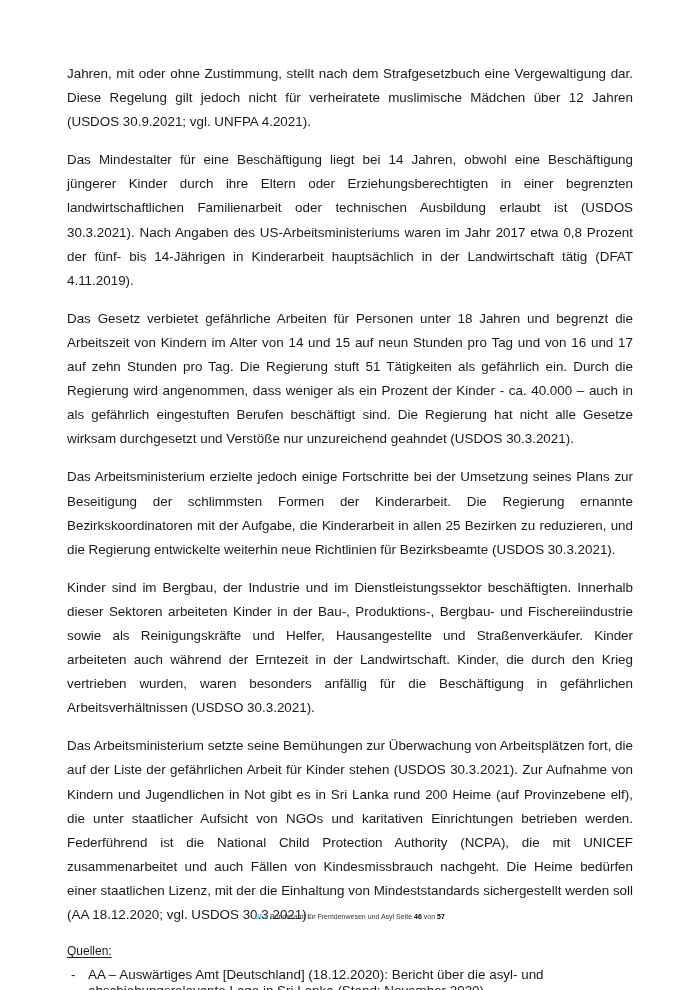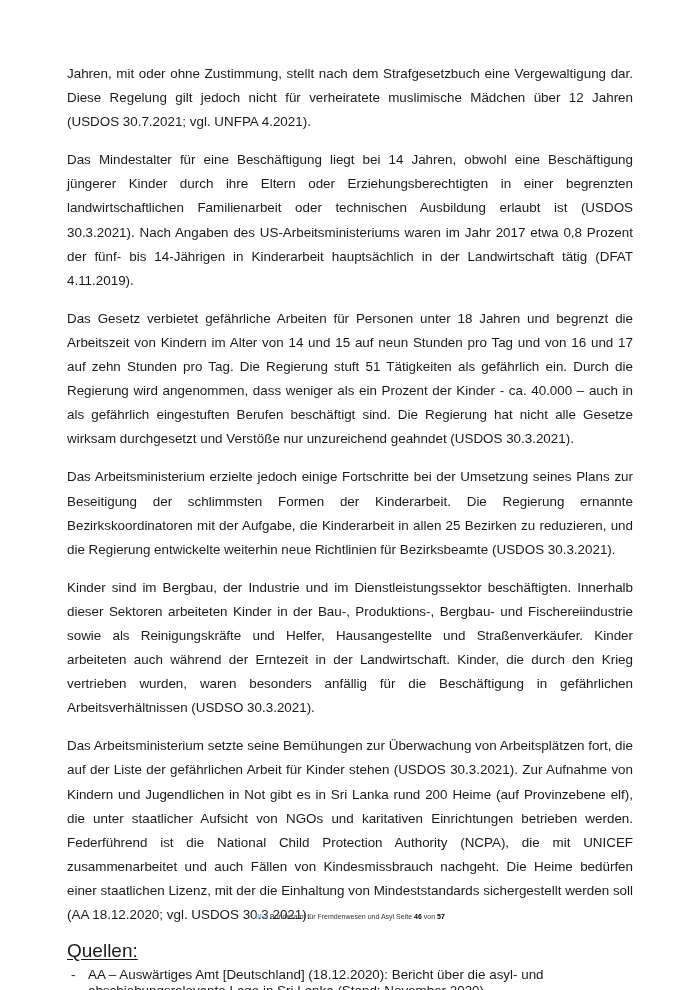--- a/index.html
+++ b/index.html
@@ -23,21 +23,21 @@
     }
     .para {
       margin: 0 0 14px 0;
       font-size: 13.4px;
       line-height: 24.1px;
       text-align: justify;
       text-align-last: left;
     }
     .sources-heading {
       margin: 2px 0 6px 0;
-      font-size: 19px;
+      font-size: 12px;
       line-height: 20px;
       text-decoration: underline;
       text-underline-offset: 2px;
     }
     .source-list {
       list-style: none;
       margin: 0;
       padding: 0;
     }
     .source-item {
@@ -66,21 +66,21 @@
     }
     .footer .num {
       font-weight: bold;
       color: #000000;
     }
   </style>
 </head>
 <body>
 
 <div class="page">
-  <p class="para">Jahren, mit oder ohne Zustimmung, stellt nach dem Strafgesetzbuch eine Vergewaltigung dar. Diese Regelung gilt jedoch nicht für verheiratete muslimische Mädchen über 12 Jahren (USDOS 30.7.2021; vgl. UNFPA 4.2021).</p>
+  <p class="para">Jahren, mit oder ohne Zustimmung, stellt nach dem Strafgesetzbuch eine Vergewaltigung dar. Diese Regelung gilt jedoch nicht für verheiratete muslimische Mädchen über 12 Jahren (USDOS 30.9.2021; vgl. UNFPA 4.2021).</p>
   <p class="para">Das Mindestalter für eine Beschäftigung liegt bei 14 Jahren, obwohl eine Beschäftigung jüngerer Kinder durch ihre Eltern oder Erziehungsberechtigten in einer begrenzten landwirtschaftlichen Familienarbeit oder technischen Ausbildung erlaubt ist (USDOS 30.3.2021). Nach Angaben des US-Arbeitsministeriums waren im Jahr 2017 etwa 0,8 Prozent der fünf- bis 14-Jährigen in Kinderarbeit hauptsächlich in der Landwirtschaft tätig (DFAT 4.11.2019).</p>
   <p class="para">Das Gesetz verbietet gefährliche Arbeiten für Personen unter 18 Jahren und begrenzt die Arbeitszeit von Kindern im Alter von 14 und 15 auf neun Stunden pro Tag und von 16 und 17 auf zehn Stunden pro Tag. Die Regierung stuft 51 Tätigkeiten als gefährlich ein. Durch die Regierung wird angenommen, dass weniger als ein Prozent der Kinder - ca. 40.000 – auch in als gefährlich eingestuften Berufen beschäftigt sind. Die Regierung hat nicht alle Gesetze wirksam durchgesetzt und Verstöße nur unzureichend geahndet (USDOS 30.3.2021).</p>
   <p class="para">Das Arbeitsministerium erzielte jedoch einige Fortschritte bei der Umsetzung seines Plans zur Beseitigung der schlimmsten Formen der Kinderarbeit. Die Regierung ernannte Bezirkskoordinatoren mit der Aufgabe, die Kinderarbeit in allen 25 Bezirken zu reduzieren, und die Regierung entwickelte weiterhin neue Richtlinien für Bezirksbeamte (USDOS 30.3.2021).</p>
   <p class="para">Kinder sind im Bergbau, der Industrie und im Dienstleistungssektor beschäftigten. Innerhalb dieser Sektoren arbeiteten Kinder in der Bau-, Produktions-, Bergbau- und Fischereiindustrie sowie als Reinigungskräfte und Helfer, Hausangestellte und Straßenverkäufer. Kinder arbeiteten auch während der Erntezeit in der Landwirtschaft. Kinder, die durch den Krieg vertrieben wurden, waren besonders anfällig für die Beschäftigung in gefährlichen Arbeitsverhältnissen (USDSO 30.3.2021).</p>
   <p class="para">Das Arbeitsministerium setzte seine Bemühungen zur Überwachung von Arbeitsplätzen fort, die auf der Liste der gefährlichen Arbeit für Kinder stehen (USDOS 30.3.2021). Zur Aufnahme von Kindern und Jugendlichen in Not gibt es in Sri Lanka rund 200 Heime (auf Provinzebene elf), die unter staatlicher Aufsicht von NGOs und karitativen Einrichtungen betrieben werden. Federführend ist die National Child Protection Authority (NCPA), die mit UNICEF zusammenarbeitet und auch Fällen von Kindesmissbrauch nachgeht. Die Heime bedürfen einer staatlichen Lizenz, mit der die Einhaltung von Mindeststandards sichergestellt werden soll (AA 18.12.2020; vgl. USDOS 30.3.2021).</p>
 
   <div class="sources">
     <div class="sources-heading">Quellen:</div>
     <ul class="source-list">
       <li class="source-item">

